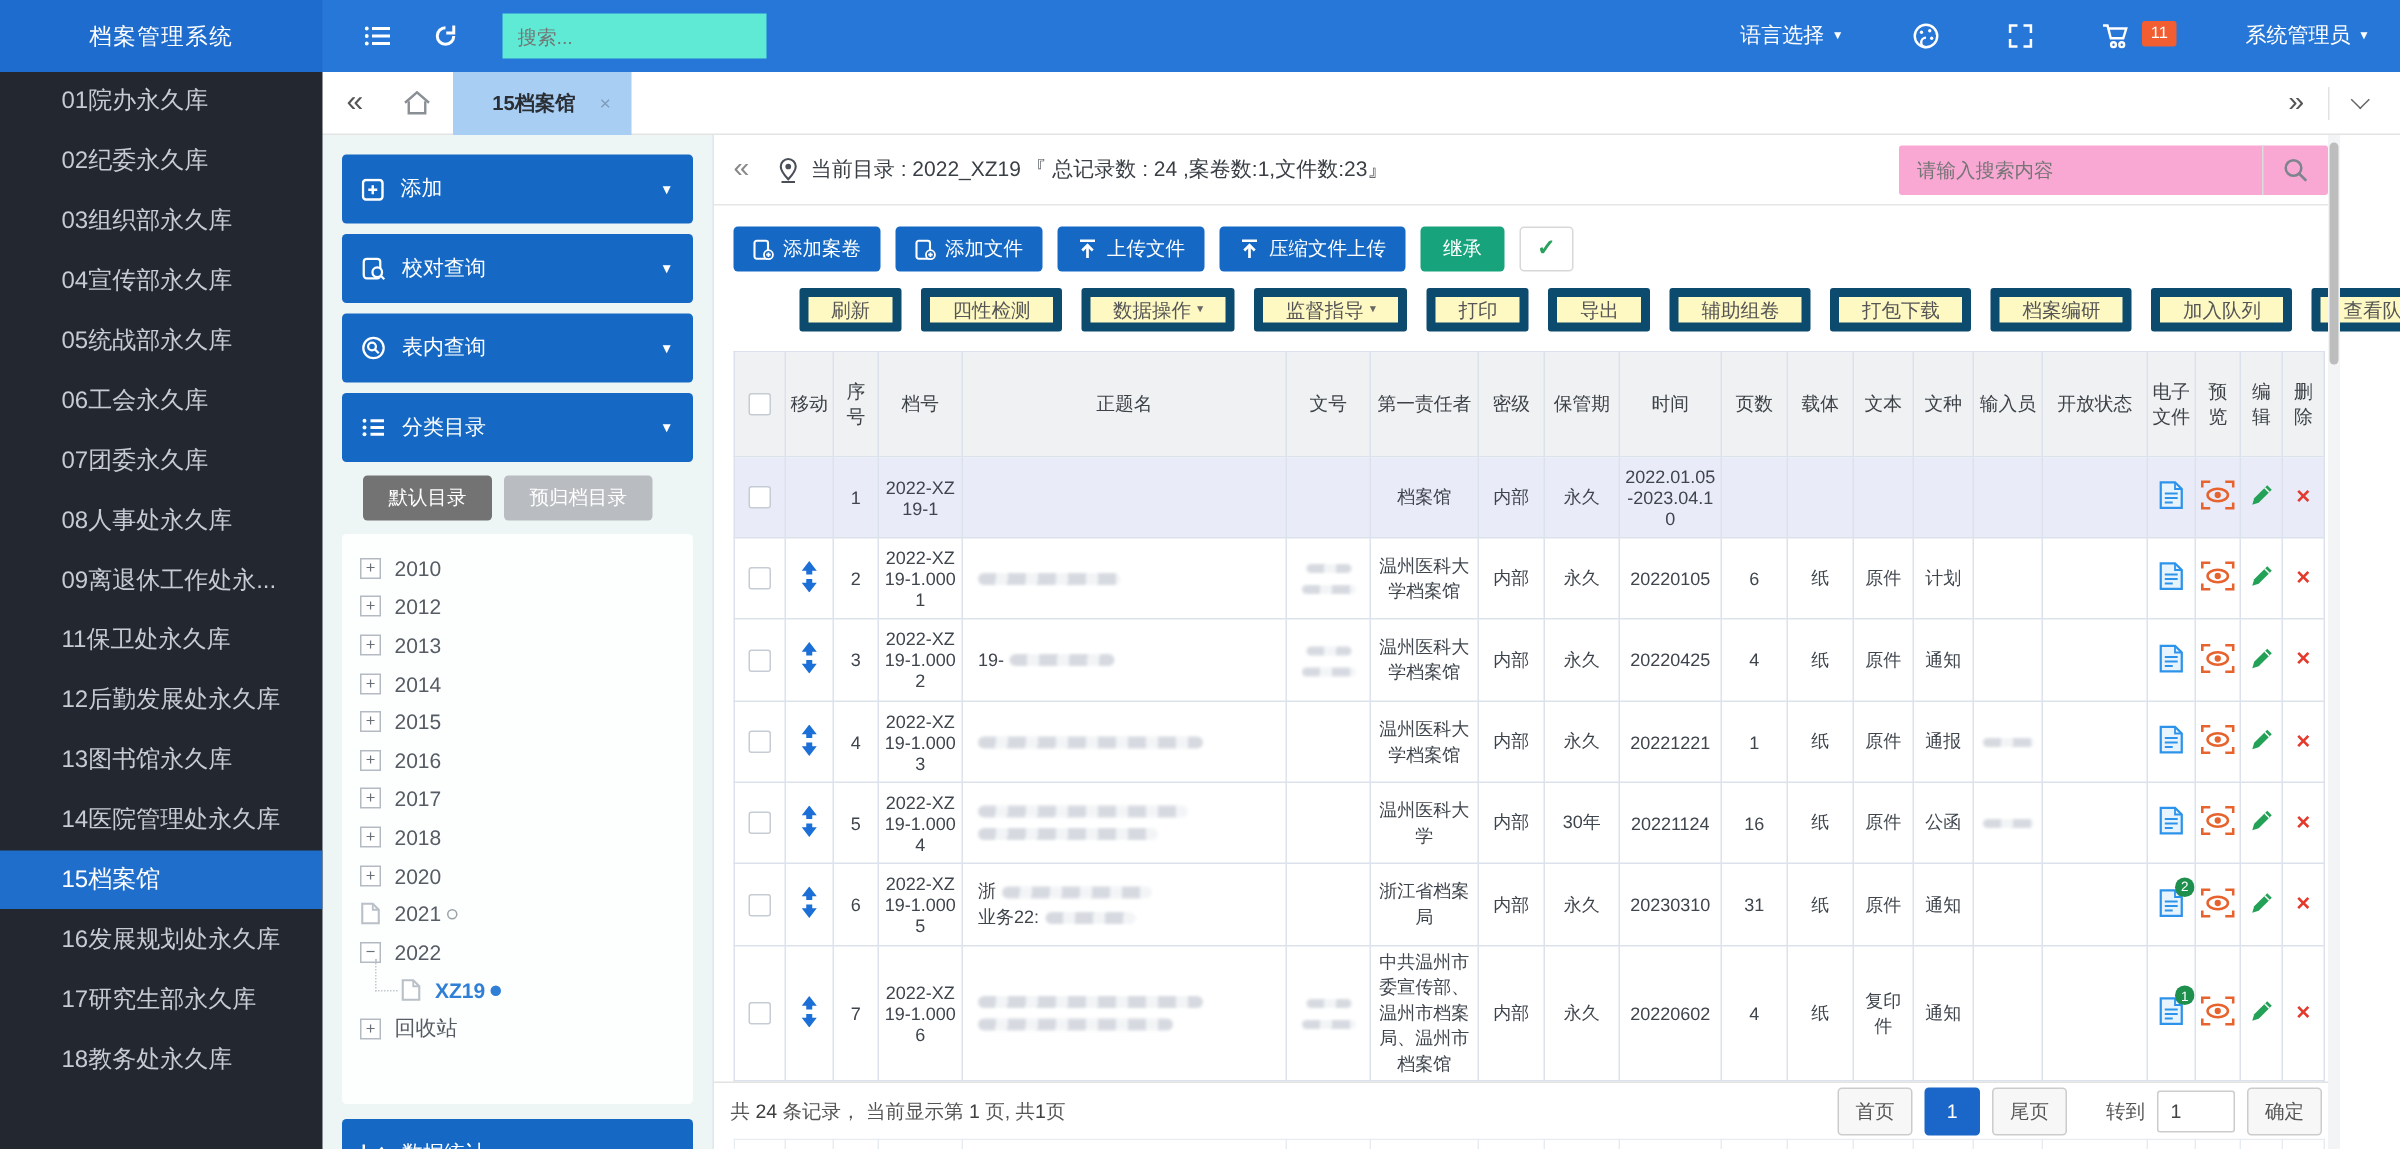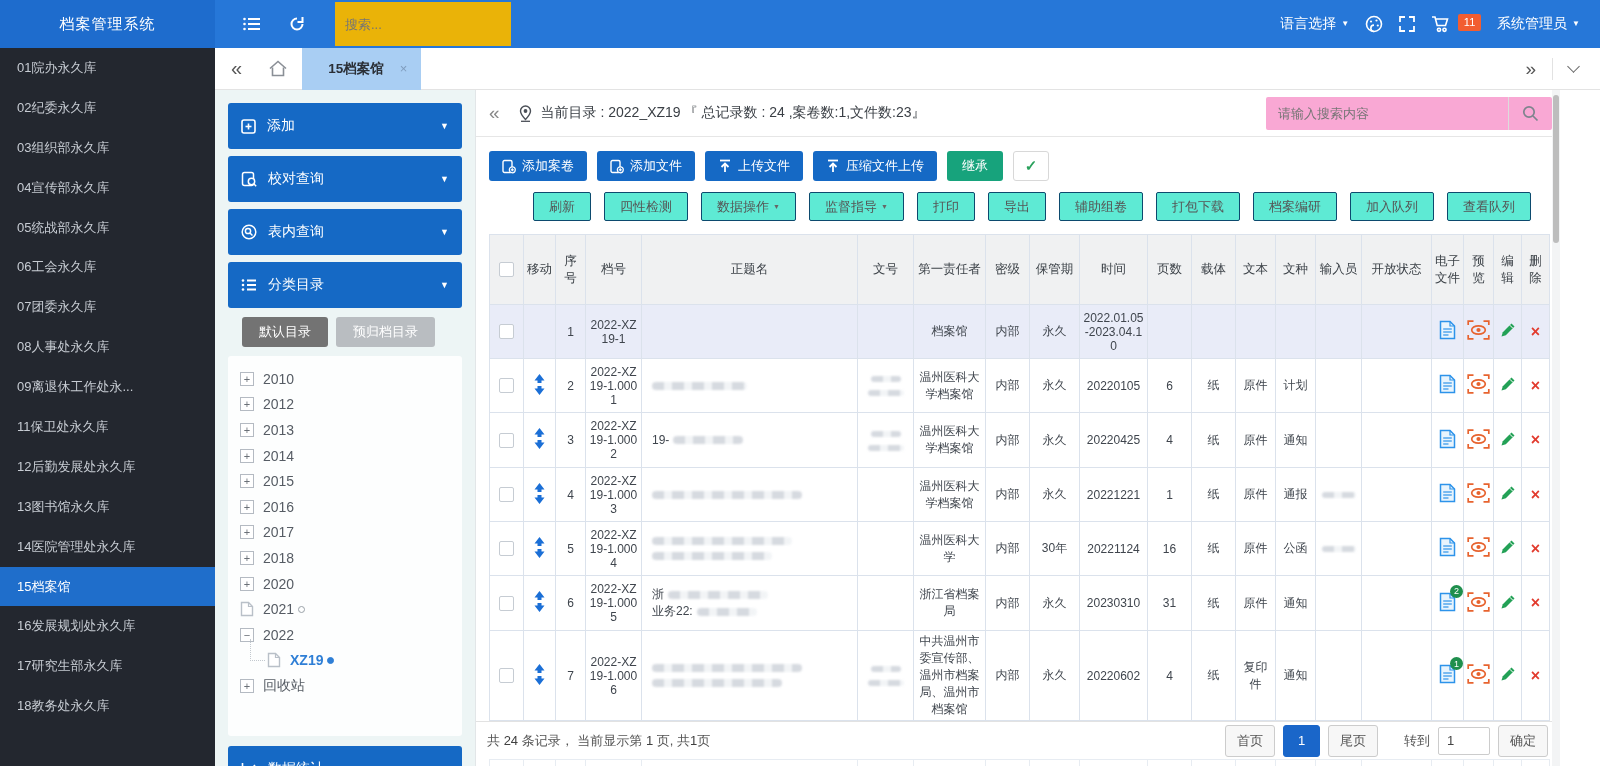--- a/index.html
+++ b/index.html
@@ -4,30 +4,30 @@
 <style>
   *{box-sizing:border-box;margin:0;padding:0;}
   html,body{width:1600px;height:766px;overflow:hidden;}
   body{position:relative;font-family:"Liberation Sans","DejaVu Sans",sans-serif;background:#fff;}
   .icn{display:inline-flex;align-items:center;justify-content:center;line-height:0;}
 
   
   .topbar{position:absolute;left:0;top:0;width:1600px;height:48px;background:#2677d8;display:flex;align-items:center;z-index:6;}
   .logo{width:215px;height:48px;background:#1e6ccd;color:#fff;font-size:15px;display:flex;align-items:center;justify-content:center;letter-spacing:1px;flex:none;}
   .tb-ic{margin-left:28px;cursor:pointer;}
-  .tb-search{margin-left:30px;width:176px;height:44px;background:#eab308;border:none;padding:0 10px;font-size:13px;color:#333;outline:none;}
-  .tb-right{margin-left:auto;display:flex;align-items:center;gap:16px;padding-right:20px;color:#fff;font-size:14px;}
+  .tb-search{margin-left:30px;width:176px;height:30px;background:#5eead4;border:none;padding:0 10px;font-size:13px;color:#333;outline:none;}
+  .tb-right{margin-left:auto;display:flex;align-items:center;gap:46px;padding-right:20px;color:#fff;font-size:14px;}
   .tb-item{display:flex;align-items:center;gap:5px;cursor:pointer;white-space:nowrap;}
   .caret-w{font-size:8px;line-height:1;}
   .cart-group{display:flex;align-items:center;gap:7px;}
   .cart-badge{background:#f25d31;color:#fff;font-size:11px;height:17px;min-width:23px;padding:0 3px;border-radius:2px;display:flex;align-items:center;justify-content:center;transform:translateY(-2px);}
 
   
   .sidebar{position:absolute;left:0;top:48px;width:215px;bottom:0;background:#23272f;overflow:hidden;z-index:5;}
-  .sb-item{height:39.9px;display:flex;align-items:center;padding-left:17px;color:#c7ccd3;font-size:13px;cursor:pointer;white-space:nowrap;overflow:hidden;}
+  .sb-item{height:39.9px;display:flex;align-items:center;padding-left:41px;color:#c7ccd3;font-size:16px;cursor:pointer;white-space:nowrap;overflow:hidden;}
   .sb-item.active{background:#1f6ecb;color:#fff;}
 
   
   .tabbar{position:absolute;left:215px;top:48px;right:0;height:42px;background:#fff;border-bottom:1px solid #e3e3e3;display:flex;align-items:center;z-index:4;}
   .tb-collapse{margin-left:16px;color:#555;font-size:20px;cursor:pointer;}
   .home-tab{width:48px;height:42px;display:flex;align-items:center;justify-content:center;margin-left:12px;cursor:pointer;}
   .tab-active{height:42px;background:#a9cef3;display:flex;align-items:center;padding:0 14px 0 26px;font-size:13.5px;color:#2a2f36;font-weight:700;cursor:pointer;}
   .tab-close{margin-left:16px;color:#7f9cbd;font-size:13px;font-weight:400;cursor:pointer;}
   .tabbar-right{margin-left:auto;display:flex;align-items:center;}
   .tb-more{color:#555;font-size:19px;padding:0 16px;cursor:pointer;}
@@ -64,21 +64,21 @@
   .m-bc{margin-left:9px;font-size:14px;color:#3a3f45;white-space:nowrap;}
   .m-stats{font-size:14px;color:#3a3f45;margin-left:3px;white-space:nowrap;}
   .m-search{position:absolute;right:8px;top:7px;width:286px;height:33px;background:#f9a8d4;display:flex;align-items:center;border-radius:2px;}
   .m-search input{flex:1;border:none;background:transparent;padding:0 12px;font-size:13px;color:#444;outline:none;min-width:0;}
   .m-search .sbtn{width:44px;height:33px;display:flex;align-items:center;justify-content:center;border-left:1px solid #dcdcdc;cursor:pointer;}
   .tb1{display:flex;align-items:center;gap:10px;padding:14px 0 0 13px;}
   .btn-blue{height:30px;background:#1569c5;color:#fff;border:none;border-radius:3px;font-size:13px;display:flex;align-items:center;gap:6px;padding:0 13px;cursor:pointer;white-space:nowrap;}
   .btn-green{background:#17a37c;padding:0 15px;}
   .btn-check{width:36px;height:30px;background:#fff;border:1px solid #d8d8d8;border-radius:3px;color:#2aa15c;font-size:15px;font-weight:700;display:flex;align-items:center;justify-content:center;cursor:pointer;}
   .tb2{display:flex;align-items:center;gap:13px;padding:11px 0 0 57px;}
-  .btn-gray{height:29px;background:#5eead4;border:1px solid #0c4a6e;border-radius:2px;color:#555;font-size:13px;display:flex;align-items:center;padding:0 15px;cursor:pointer;white-space:nowrap;}
+  .btn-gray{height:29px;background:#fef9c3;border:6px solid #0c4a6e;border-radius:2px;color:#555;font-size:13px;display:flex;align-items:center;padding:0 15px;cursor:pointer;white-space:nowrap;font-family:Liberation Mono, monospace;}
   .btn-gray .caret-g{font-size:7px;color:#666;margin-left:4px;}
 
   
   .tbl-wrap{margin:13px 0 0 13px;}
   table.grid{border-collapse:collapse;table-layout:fixed;width:1060px;}
   .grid th,.grid td{border:1px solid #dbe2ec;text-align:center;vertical-align:middle;font-size:12px;color:#3f454d;padding:2px 3px;overflow:hidden;word-break:break-all;}
   .grid thead th{background:#f0f1f2;font-weight:400;font-size:12.5px;height:70px;color:#3c4248;}
   tr.hl td{background:#e9ecf8;}
   .cb{display:inline-block;width:15px;height:15px;border:1px solid #c6ccd3;background:#fff;border-radius:2px;vertical-align:middle;cursor:pointer;}
   .title-cell{text-align:left !important;padding-left:10px !important;}

